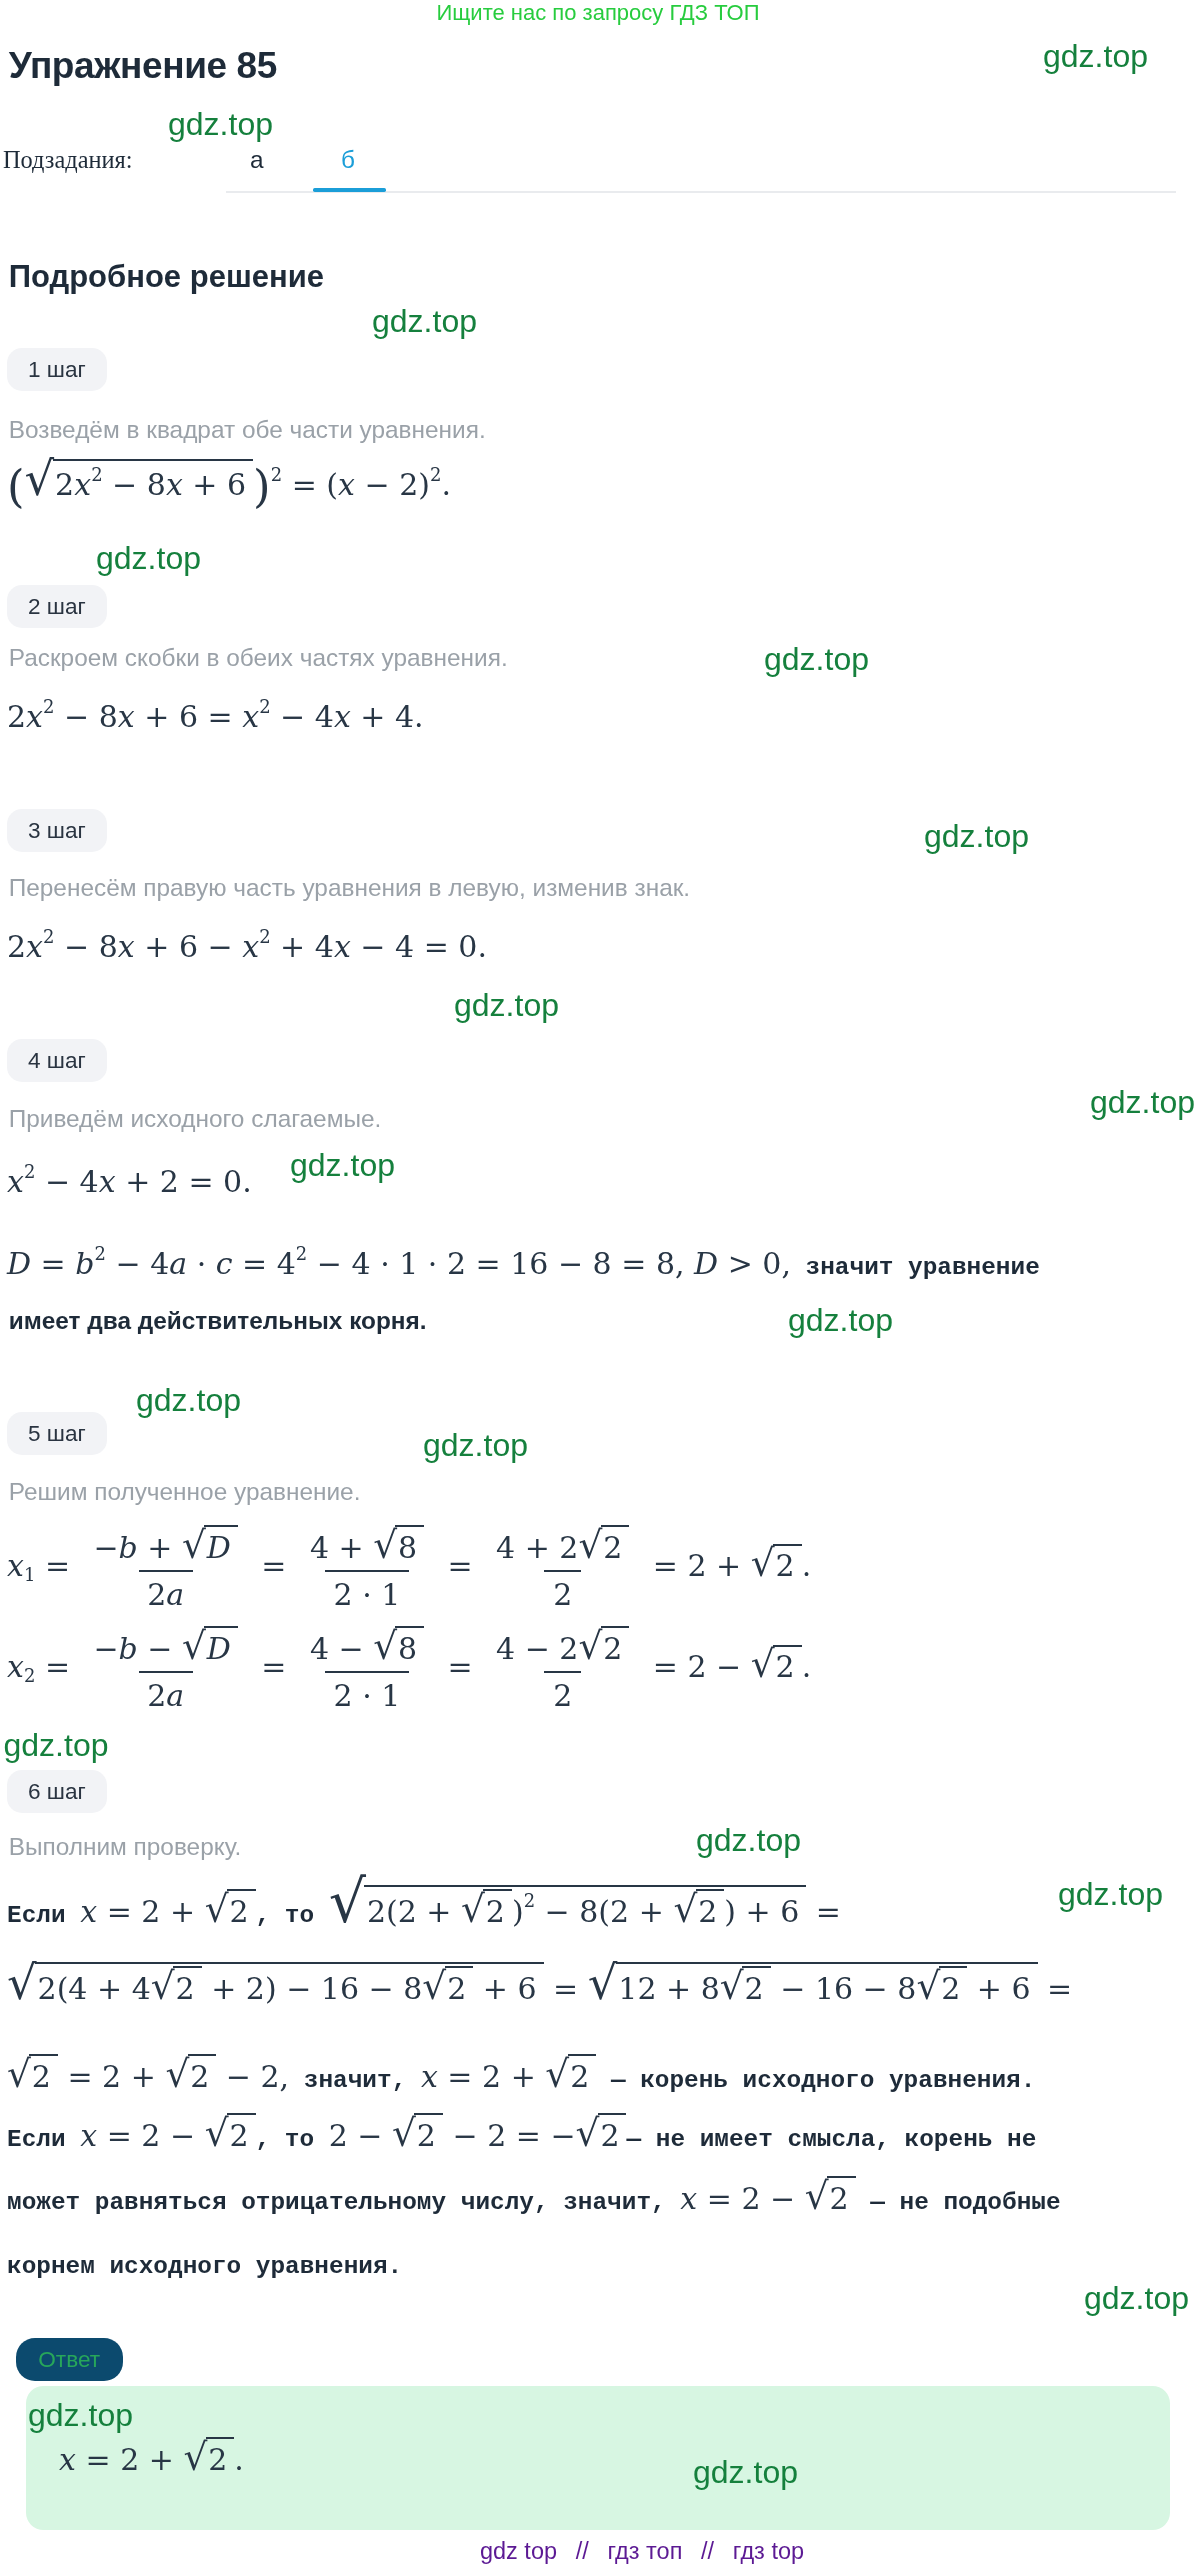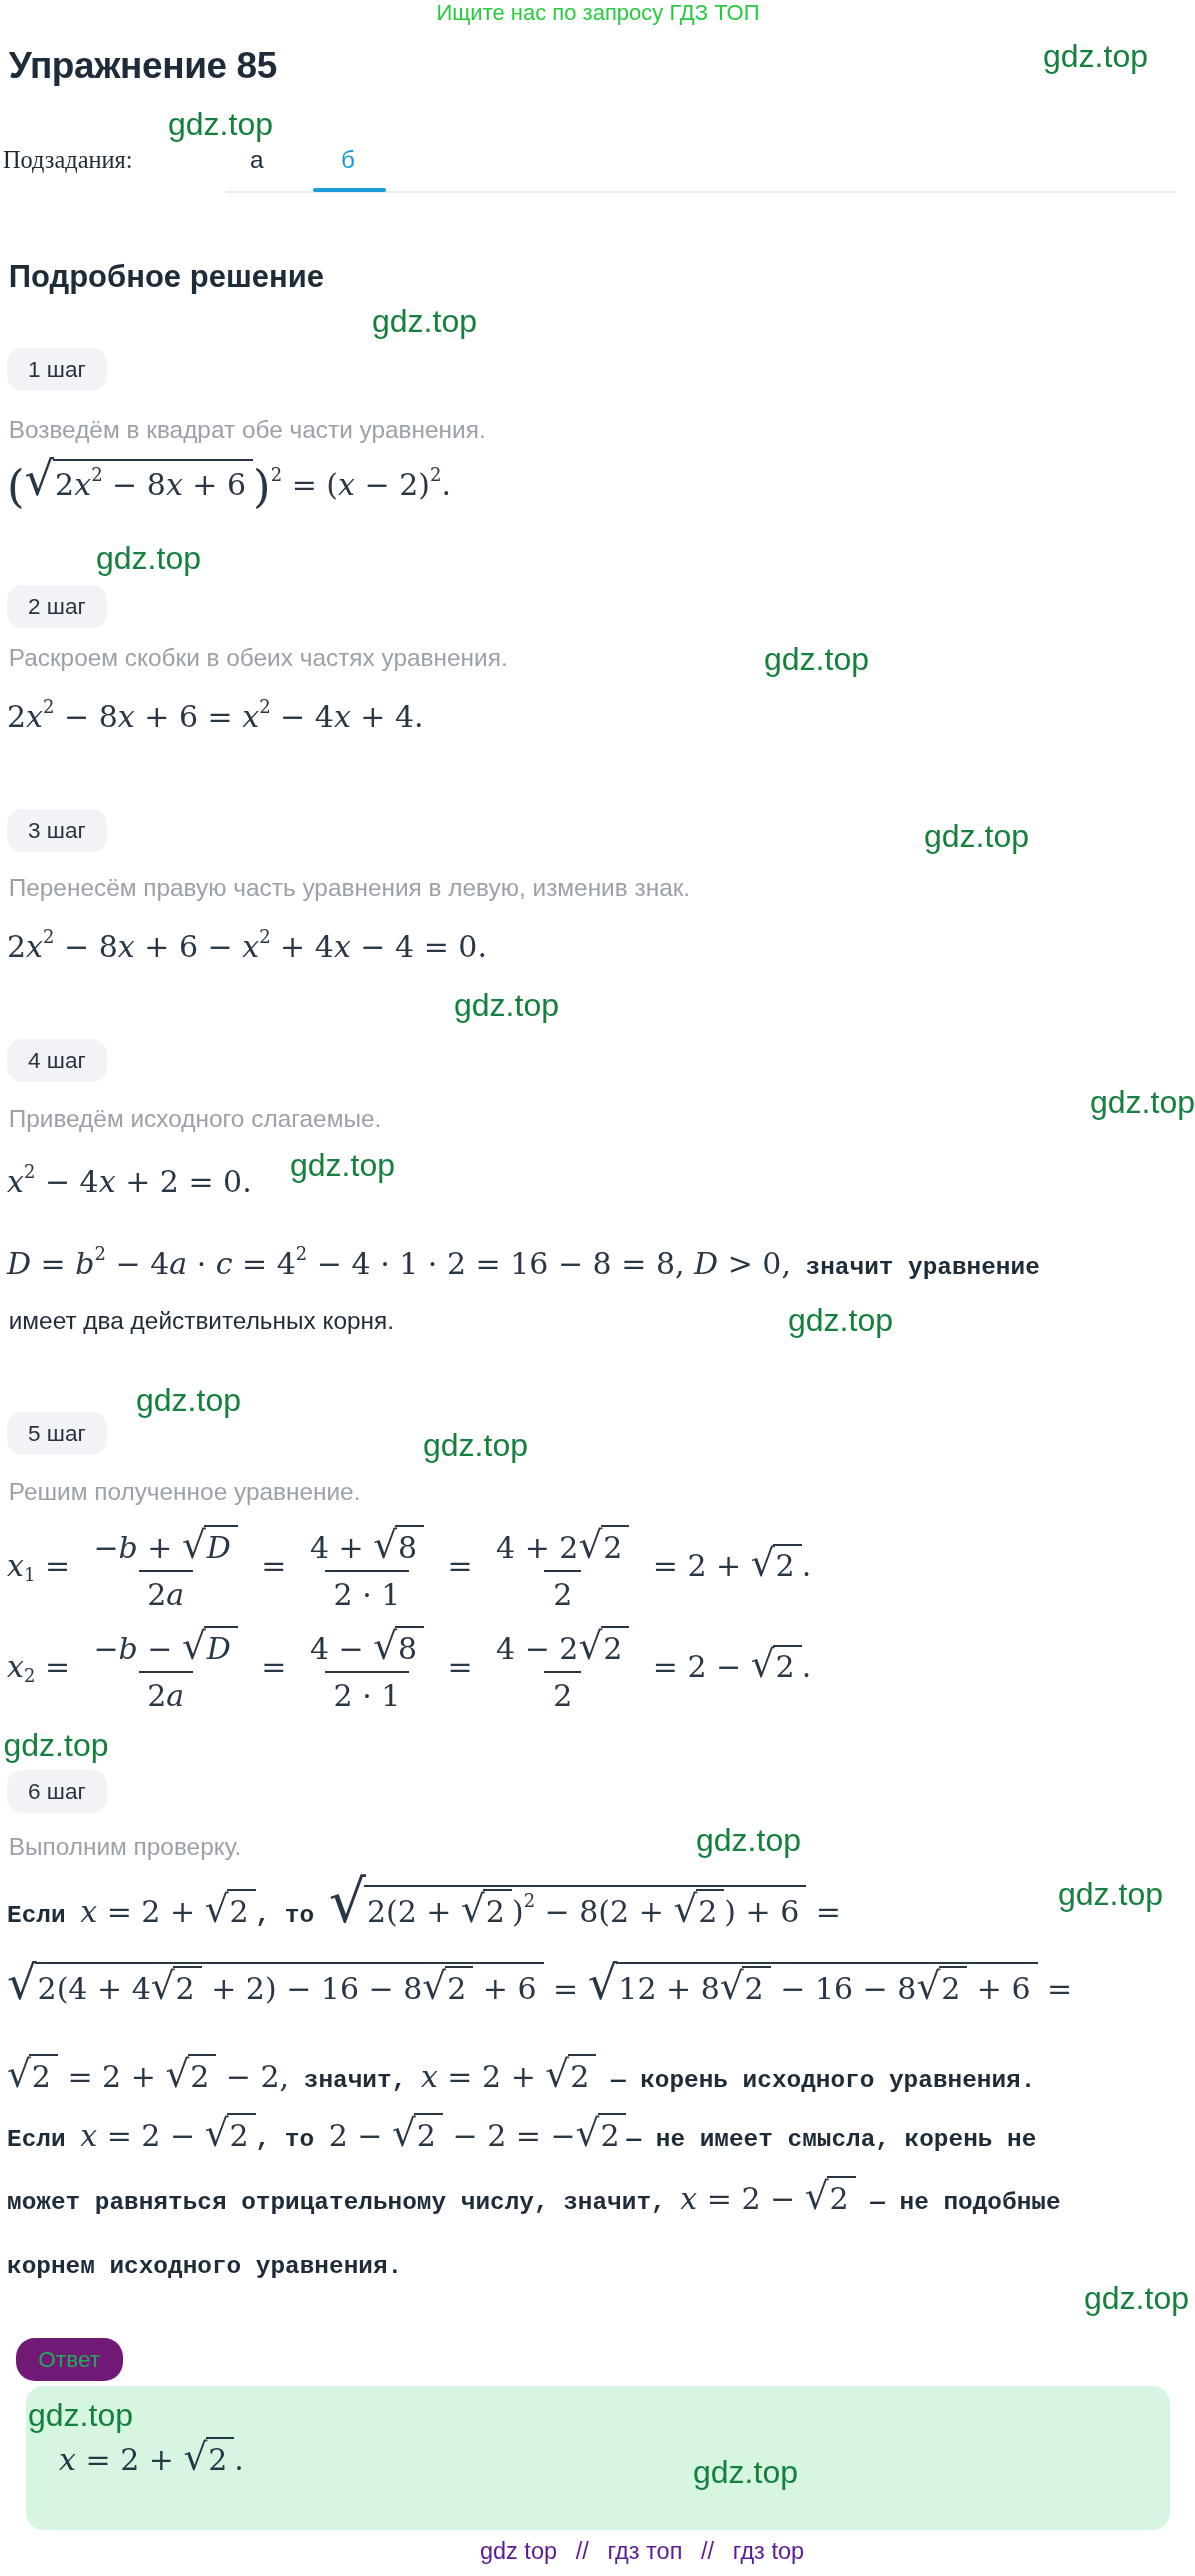--- a/index.html
+++ b/index.html
@@ -17,41 +17,41 @@
   .tab-a{left:250px;color:#1e2b39;}
   .tab-b{left:341px;color:#1b9ed8;}
   .divider{left:226px;top:191px;width:950px;height:1.7px;background:#e9ebee;}
   .tab-underline{left:313px;top:188px;width:73px;height:4.4px;background:#1b9ed8;border-radius:1.7px;}
   .wm{position:absolute;font-size:32px;color:#15803d;white-space:nowrap;}
   .badge{
     position:absolute;left:7px;background:#f2f3f6;border-radius:15px;
     padding:8.7px 21px;font-size:22.6px;color:#2a3441;white-space:nowrap;
   }
   .note{position:absolute;left:8.7px;font-size:24.4px;color:#9aa1a8;white-space:nowrap;}
-  .stmt{position:absolute;left:8.7px;font-size:24.4px;font-weight:400;color:#1e2b39;white-space:nowrap;}
+  .stmt{position:absolute;left:8.7px;font-size:24.4px;font-weight:700;color:#1e2b39;white-space:nowrap;}
   .eq{
     position:absolute;left:7px;font-family:"DejaVu Serif",serif;
     font-size:30px;color:#283645;white-space:nowrap;
   }
   .m-i{font-style:italic;}
   .m-r{}
   .m-p{font-size:1.5em;vertical-align:-0.15em;font-weight:300;}
   .m-b{font-family:Liberation Mono, monospace;font-weight:700;font-size:24.4px;color:#1e2b39;}
   .m-sup{font-size:0.6em;vertical-align:0.8em;}
   .m-sub{font-size:0.6em;vertical-align:-0.25em;}
   .m-sqrt{display:inline-flex;align-items:baseline;}
   .m-rad{font-size:1.25em;line-height:1;margin-right:-1.7px;}
   .m-rad-2{font-size:1.55em;}
   .m-rad-3{font-size:1.95em;}
   .m-bar{border-top:2.6px solid currentColor;padding:2.6px 7px 0 2.6px;}
   .m-frac{display:inline-flex;flex-direction:column;align-items:center;vertical-align:middle;margin:0 5.2px;text-align:center;}
   .m-num{padding:0 8.7px 5.2px;}
   .m-den{border-top:2.6px solid currentColor;padding:5.2px 8.7px 0;}
   .answer-badge{
-    position:absolute;left:15.7px;top:2338px;background:#701a75;color:#27a65a;
+    position:absolute;left:15.7px;top:2338px;background:#0c4a6e;color:#27a65a;
     border-radius:19px;padding:8.7px 22.6px;font-size:22.6px;font-weight:500;
   }
   .answer-box{
     position:absolute;left:26px;top:2386px;width:1144px;height:144px;
     background:#d7f6e2;border-radius:17.4px;
   }
   .footer{
     position:absolute;left:0;top:2538px;width:100%;text-align:center;
     font-size:23.5px;font-weight:500;color:#5c1a94;margin-left:44px;
   }

